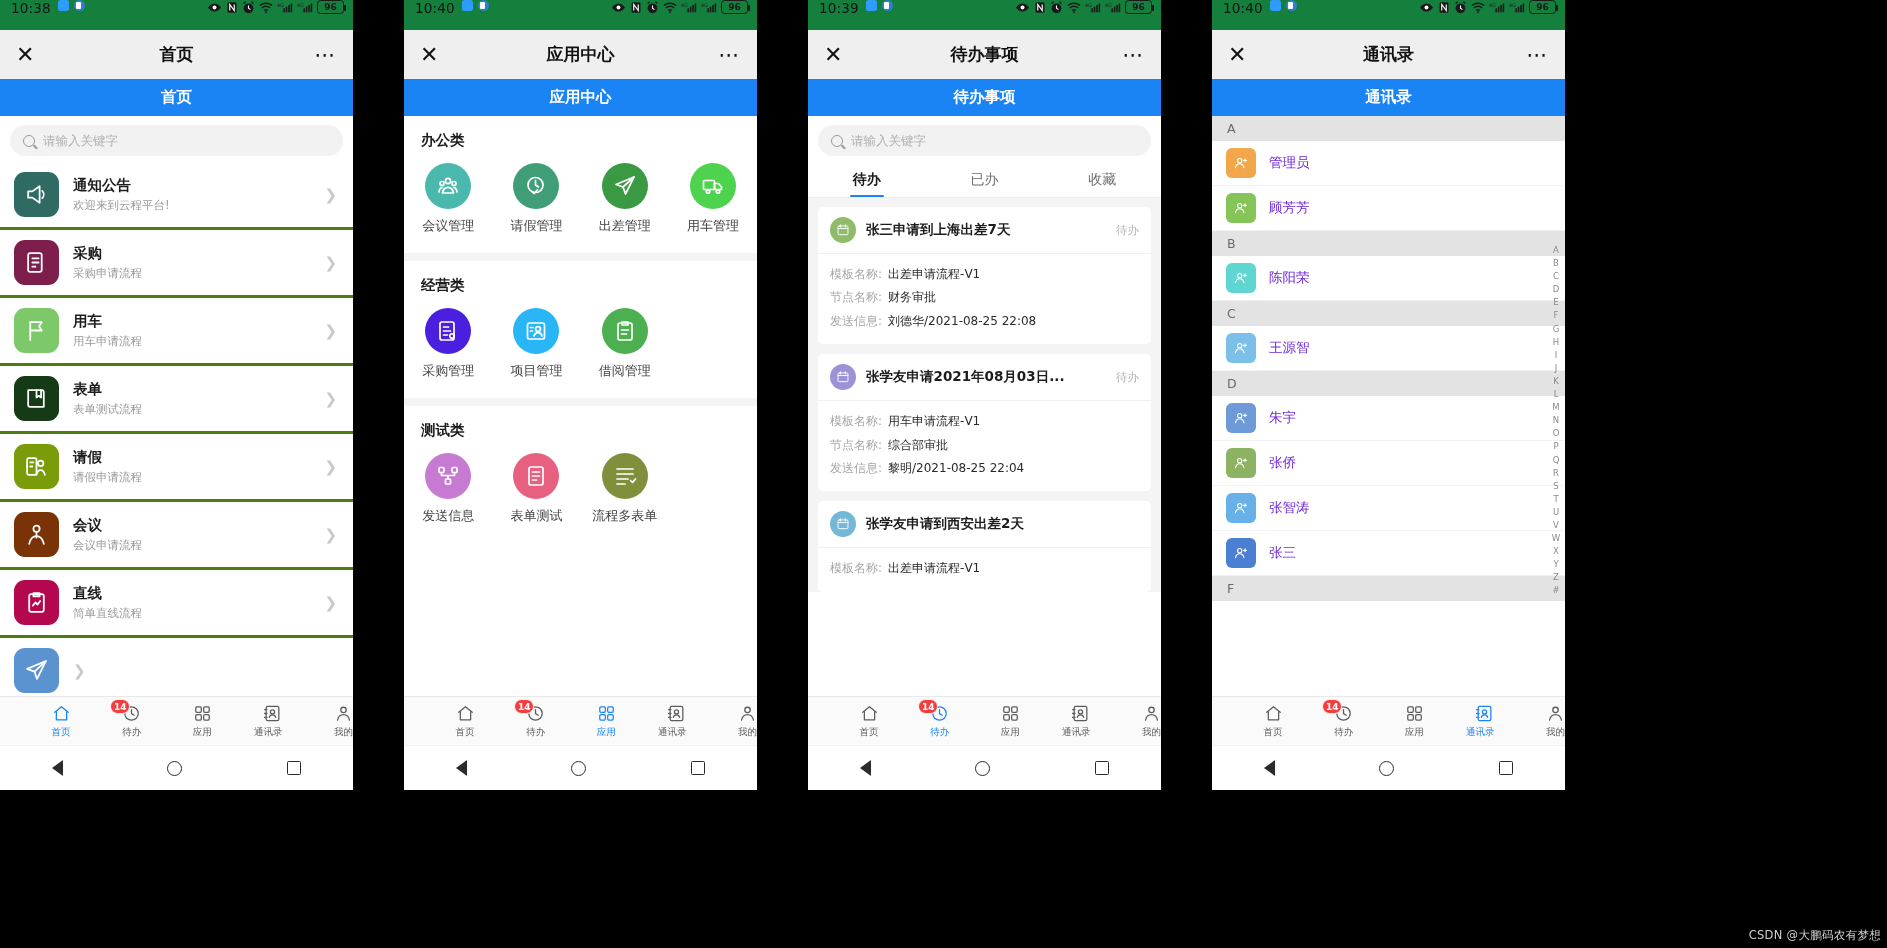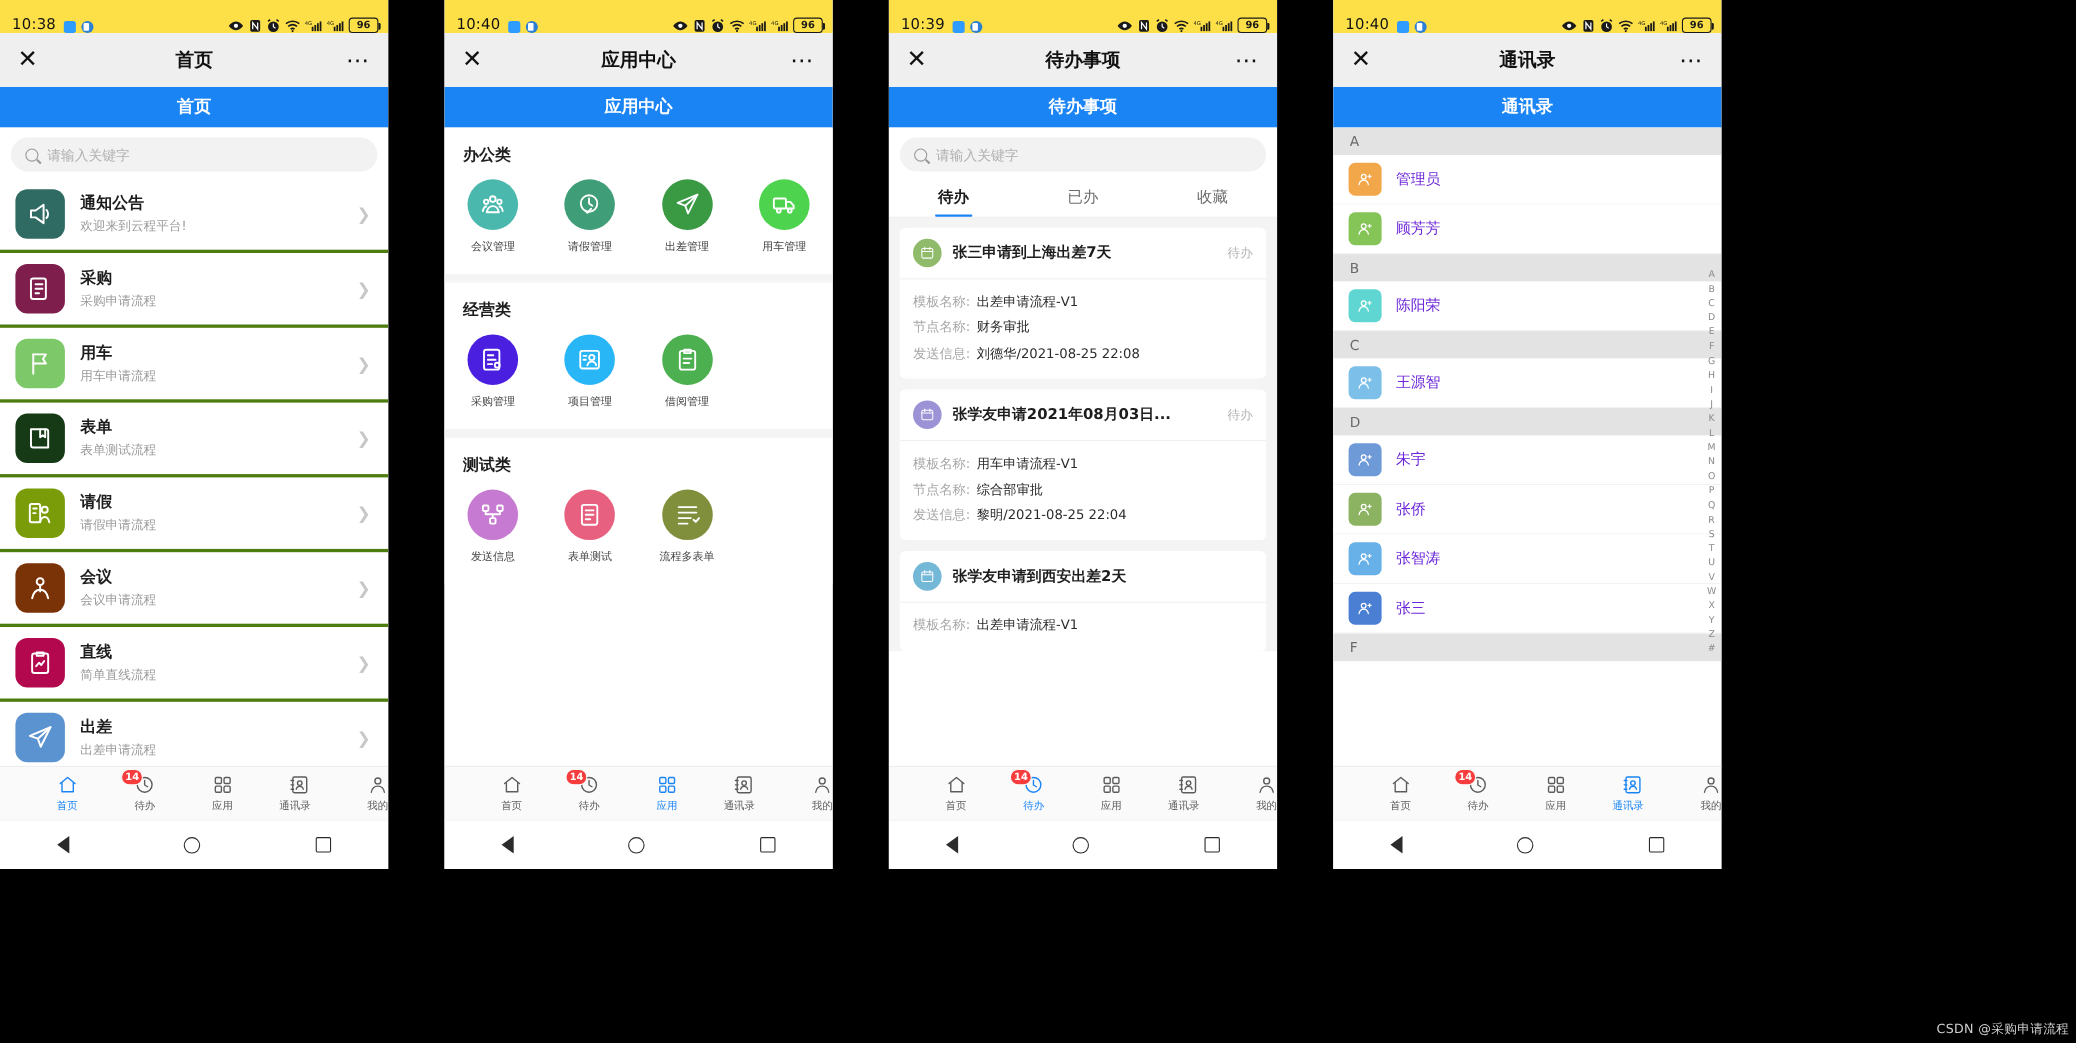--- a/index.html
+++ b/index.html
@@ -17,22 +17,22 @@
     position: relative;
     display: flex; flex-direction: column;
     overflow: hidden;
     flex: 0 0 353px;
   }
   .gap { flex: 0 0 51px; background:#000; height:790px; }
 
   
   .statusbar {
     height: 30px; flex: 0 0 30px;
-    background: #fde047;
-    display: flex; align-items: flex-end;
+    background: #15803d;
+    display: flex; align-items: flex-start;
     padding: 0 9px 0 11px;
     font-size: 13px; color:#121212;
   }
   .sb-time { font-size: 13.5px; letter-spacing: .2px; font-weight:500;}
   .sb-left-icons { display:flex; align-items:center; gap:5px; margin-left:7px; }
   .sb-sq { width:11px; height:11px; border-radius:2.5px; background:#2e9bff; }
   .sb-circ { width:11px; height:11px; border-radius:50%; background:#2b7fd4; position:relative;}
   .sb-circ::after{content:"";position:absolute;left:2px;top:2px;width:5px;height:7px;background:#fff;border-radius:1px;}
   .sb-spacer { flex:1; }
   .sb-right { display:flex; align-items:center; gap:4px; }
@@ -105,21 +105,21 @@
   .appsection { background:#fff; border-bottom:8px solid #f4f4f4; padding-bottom:6px;}
   .appsection:last-child { border-bottom:0; }
   .sec-title { font-size:14.5px; font-weight:700; color:#1d1d1d; padding:15px 0 4px 17px; }
   .appgrid { display:grid; grid-template-columns:repeat(4,1fr); }
   .appcell { display:flex;flex-direction:column;align-items:center; padding:9px 0 12px; cursor:pointer;}
   .appbubble {
     width:46px;height:46px;border-radius:50%;
     display:flex;align-items:center;justify-content:center;
   }
   .appbubble svg { width:24px;height:24px;fill:none;stroke:#fff;stroke-width:1.7;stroke-linecap:round;stroke-linejoin:round;}
-  .applabel { font-size:10px; color:#444; margin-top:8px; }
+  .applabel { font-size:13px; color:#444; margin-top:8px; }
 
   
   .todotabs { display:flex; background:#fff; border-bottom:1px solid #ededed; }
   .todotab {
     flex:1; text-align:center; padding:9px 0 8px;
     font-size:14px; color:#6d6d6d; position:relative; cursor:pointer;
   }
   .todotab.active { color:#1a1a1a; font-weight:700; }
   .todotab.active::after {
     content:""; position:absolute; bottom:0; left:50%; transform:translateX(-50%);
@@ -361,24 +361,20 @@
                 <div class="hsub">简单直线流程</div>
               </div>
               <span class="chev">❯</span>
             </div>
             <div class="hrow">
               <div class="hicon" style="background:#5a93cf">
                 <svg viewBox="0 0 24 24">
                   <path d="M21 3L3 10.5l7 2.5 2.5 7L21 3z"></path>
                   <path d="M10 13L21 3"></path>
                 </svg>
-              </div>
-              <div class="htext">
-                <div class="htitle">出差</div>
-                <div class="hsub">出差申请流程</div>
               </div>
               <span class="chev">❯</span>
             </div>
           </div>
         </div>
         <div class="tabbar">
           <div class="tabitem active">
             <svg viewBox="0 0 24 24">
               <path d="M3.5 10.5L12 3.5l8.5 7"></path>
               <path d="M5.5 9.5V20h13V9.5"></path>
@@ -1102,14 +1098,14 @@
           </span>
           <span class="nb">
             <span class="nb-home"></span>
           </span>
           <span class="nb">
             <span class="nb-rec"></span>
           </span>
         </div>
       </div>
     </div>
-  <div class="watermark">CSDN @采购申请流程</div>
+  <div class="watermark">CSDN @大鹏码农有梦想</div>
 </div>
 
 </body></html>

